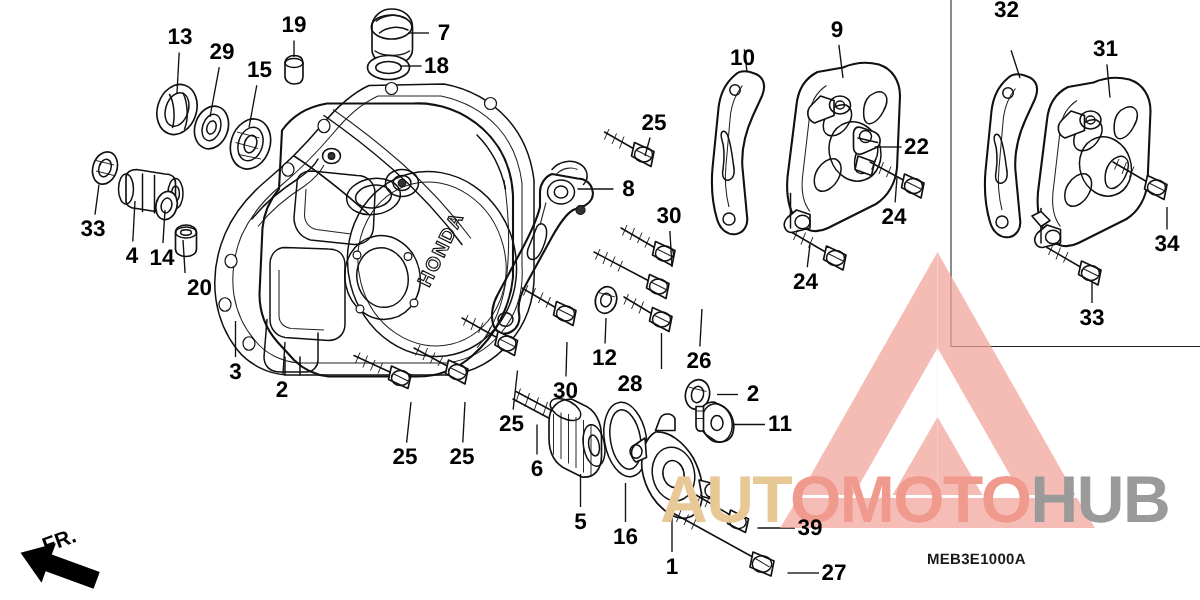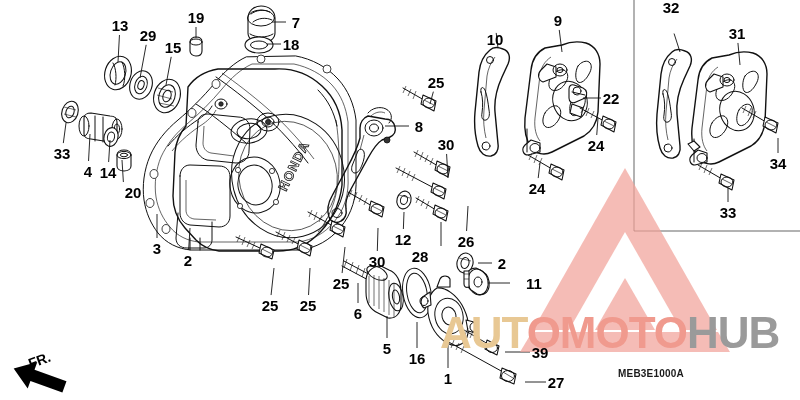--- a/index.html
+++ b/index.html
@@ -627,21 +627,21 @@
       <div class="lbl" style="left: 436px; top: 82px;">25</div>
       <div class="lbl" style="left: 419px; top: 126px;">8</div>
       <div class="lbl" style="left: 403px; top: 239px; text-align: right;">12</div>
       <div class="lbl" style="left: 420px; top: 256px;">28</div>
       <div class="lbl" style="left: 466px; top: 241px;">26</div>
       <div class="lbl" style="left: 358px; top: 313px;">6</div>
       <div class="lbl" style="left: 387px; top: 348px;">5</div>
       <div class="lbl" style="left: 417px; top: 358px;">16</div>
       <div class="lbl" style="left: 448px; top: 378px;">1</div>
       <div class="lbl" style="left: 502px; top: 263px;">2</div>
-      <div class="lbl" style="left: 534px; top: 283px;">11</div>
+      <div class="lbl" style="left: 520px; top: 283px;">11</div>
       <div class="lbl" style="left: 540px; top: 352px;">39</div>
       <div class="lbl" style="left: 556px; top: 382px;">27</div>
       <div class="lbl" style="left: 495px; top: 23px; margin-top: 16px;">10</div>
       <div class="lbl" style="left: 558px; top: 20px;">9</div>
       <div class="lbl" style="left: 611px; top: 98px;">22</div>
       <div class="lbl" style="left: 596px; top: 145px;">24</div>
       <div class="lbl" style="left: 537px; top: 188px;">24</div>
       <div class="lbl" style="left: 671px; top: 7px;">32</div>
       <div class="lbl" style="left: 737px; top: 33px;">31</div>
       <div class="lbl" style="left: 778px; top: 163px; text-align: right;">34</div>

